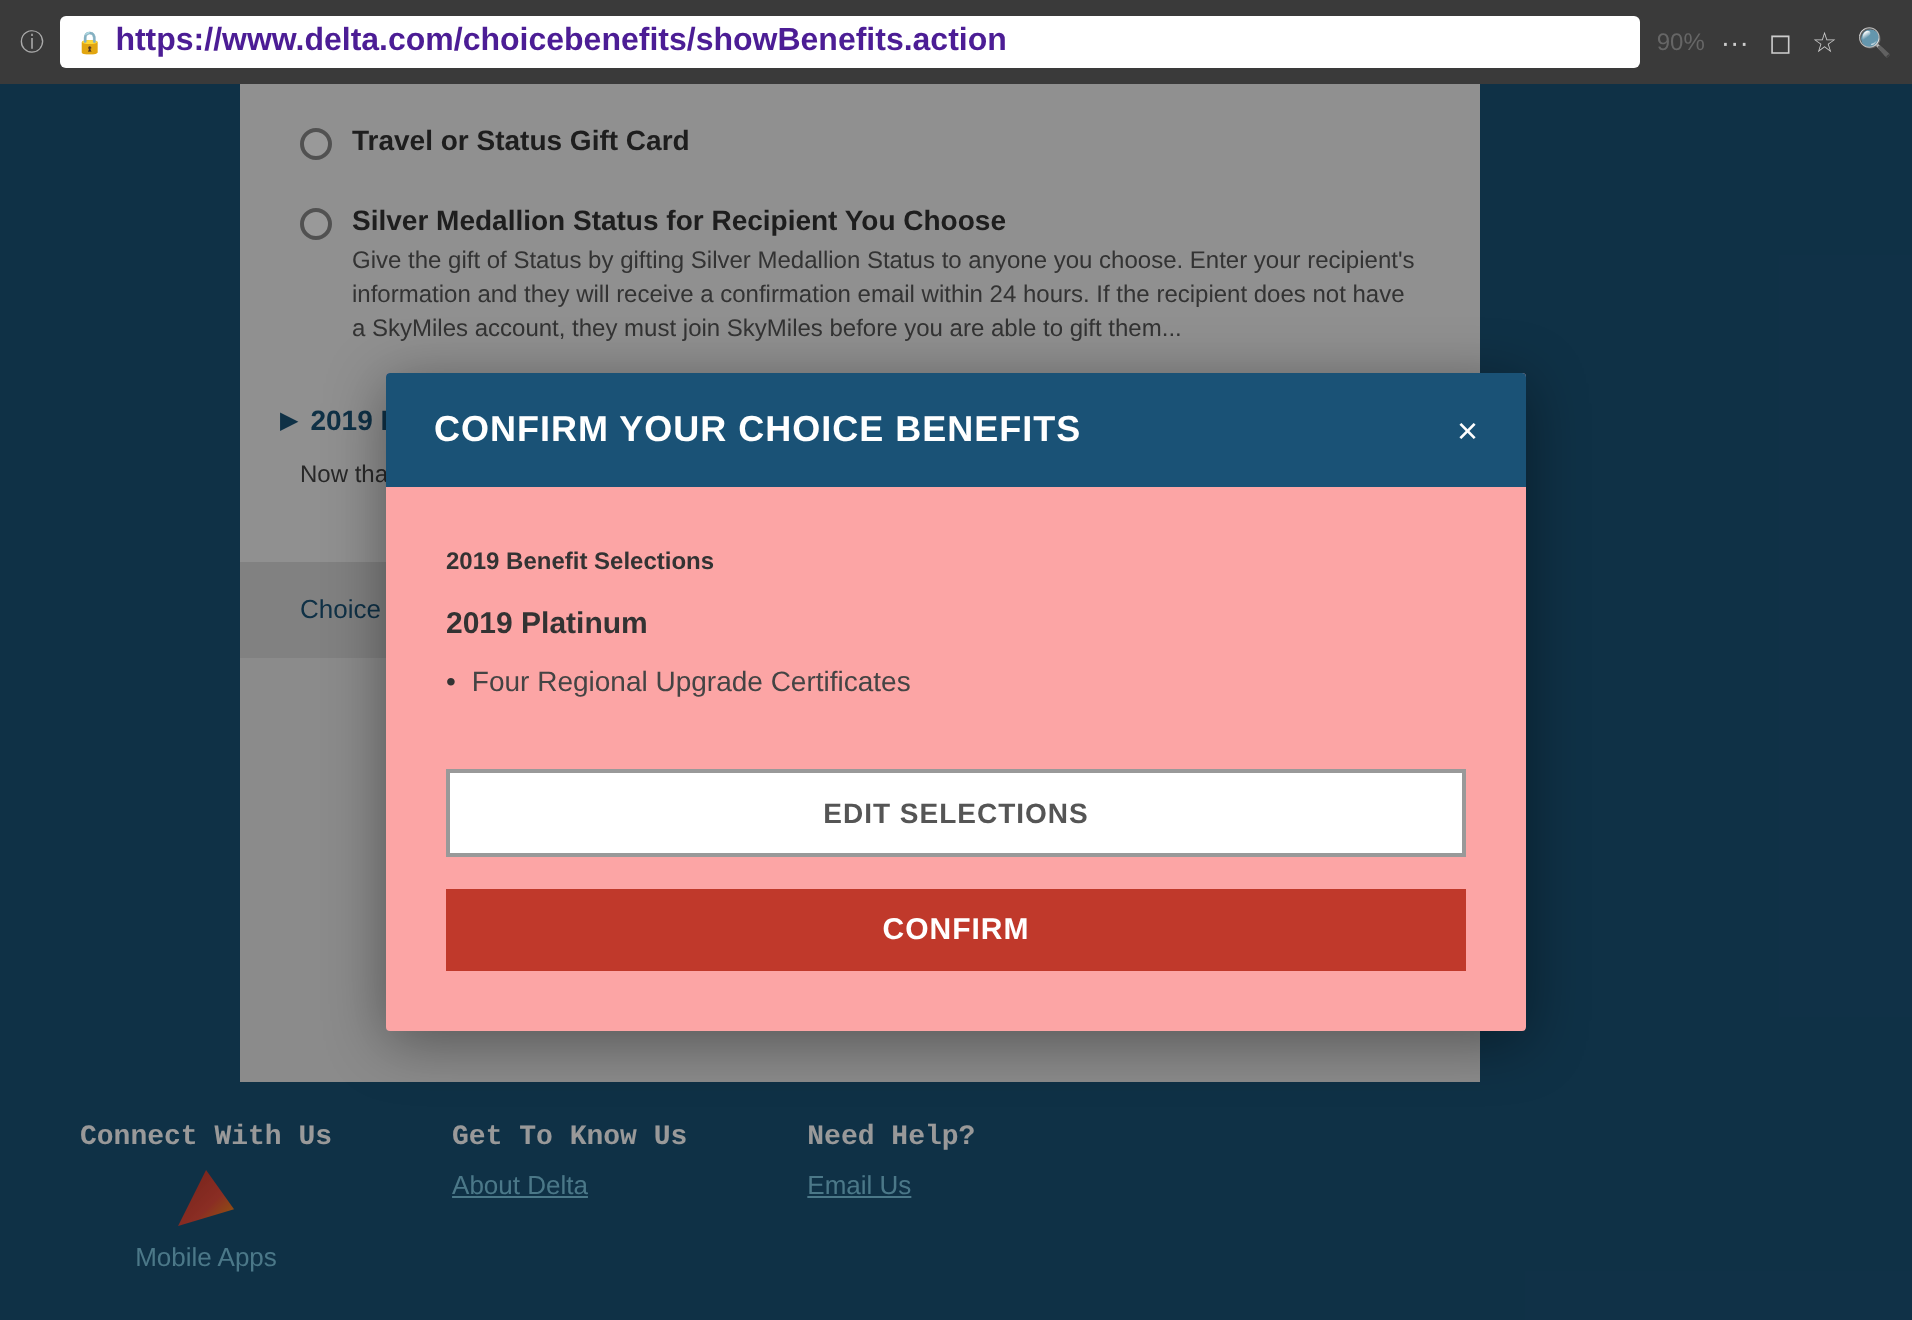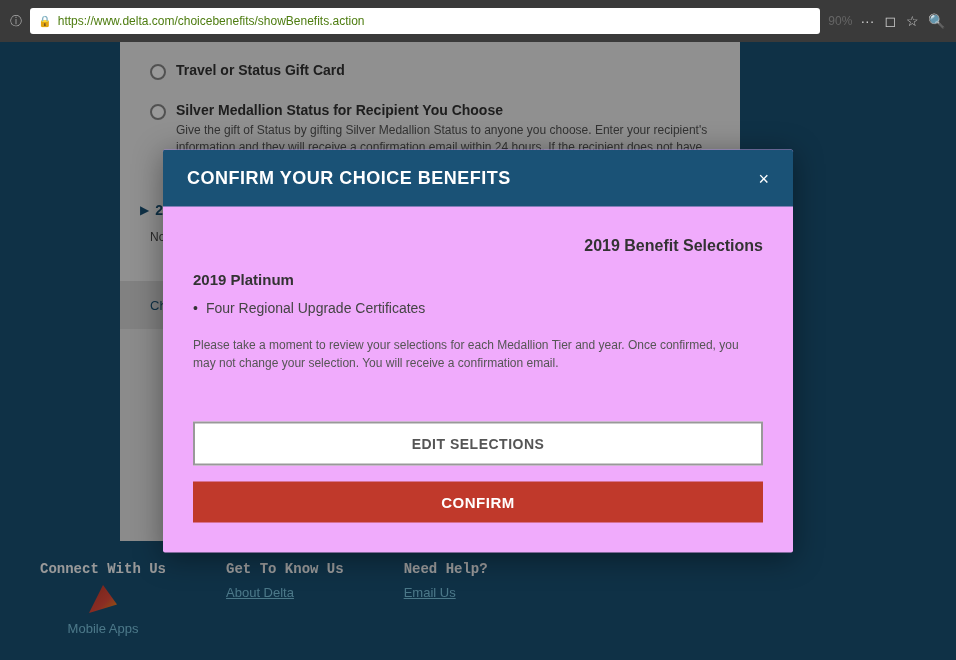--- a/index.html
+++ b/index.html
@@ -29,21 +29,21 @@
       border-radius: 3px;
       height: 26px;
       display: flex;
       align-items: center;
       padding: 0 8px;
       font-size: 12px;
       color: #333;
       gap: 6px;
     }
     .lock-icon { color: #4a4; font-size: 11px; }
-    .address-text { color: #4d7c0f; font-size: 12px; flex: 1; }
+    .address-text { color: #4c1d95; font-size: 16px; flex: 1; font-weight: bold; }
     .zoom-text { color: #666; font-size: 12px; }
     .browser-actions { display: flex; gap: 10px; align-items: center; color: #ccc; font-size: 14px; }
 
     
     .main-content {
       background: #1a5276;
       position: relative;
       height: calc(660px - 42px);
       overflow: hidden;
     }
@@ -171,22 +171,22 @@
       background: rgba(0,0,0,0.4);
       z-index: 100;
     }
 
     
     .modal {
       position: absolute;
       top: 50%;
       left: 50%;
       transform: translate(-50%, -50%);
-      background: #f0abfc;
-      width: 630px;
+      background: #fca5a5;
+      width: 570px;
       border-radius: 2px;
       z-index: 200;
       box-shadow: 0 5px 30px rgba(0,0,0,0.4);
       overflow: hidden;
     }
     .modal-header {
       background: #1a5276;
       padding: 18px 24px;
       display: flex;
       justify-content: space-between;
@@ -203,24 +203,24 @@
       font-size: 18px;
       cursor: pointer;
       background: none;
       border: none;
       line-height: 1;
     }
     .modal-body {
       padding: 30px 30px 20px;
     }
     .benefit-title {
-      font-size: 16px;
-      font-weight: bold;
-      color: #333;
-      text-align: right;
+      font-size: 12px;
+      font-weight: bold;
+      color: #333;
+      text-align: left;
       margin-bottom: 16px;
     }
     .benefit-tier {
       font-size: 15px;
       font-weight: bold;
       color: #333;
       margin-bottom: 12px;
     }
     .benefit-item {
       display: flex;
@@ -351,20 +351,19 @@
       <span class="modal-title">CONFIRM YOUR CHOICE BENEFITS</span>
       <button class="modal-close">×</button>
     </div>
     <div class="modal-body">
       <div class="benefit-title">2019 Benefit Selections</div>
       <div class="benefit-tier">2019 Platinum</div>
       <div class="benefit-item">
         <span class="bullet-dot">•</span>
         <span class="benefit-item-text">Four Regional Upgrade Certificates</span>
       </div>
-      <p class="modal-notice">Please take a moment to review your selections for each Medallion Tier and year. Once confirmed, you may not change your selection. You will receive a confirmation email.</p>
     </div>
     <div class="modal-footer">
       <button class="btn-edit">EDIT SELECTIONS</button>
       <button class="btn-confirm">CONFIRM</button>
     </div>
   </div>
 </div>
 
 </body></html>

